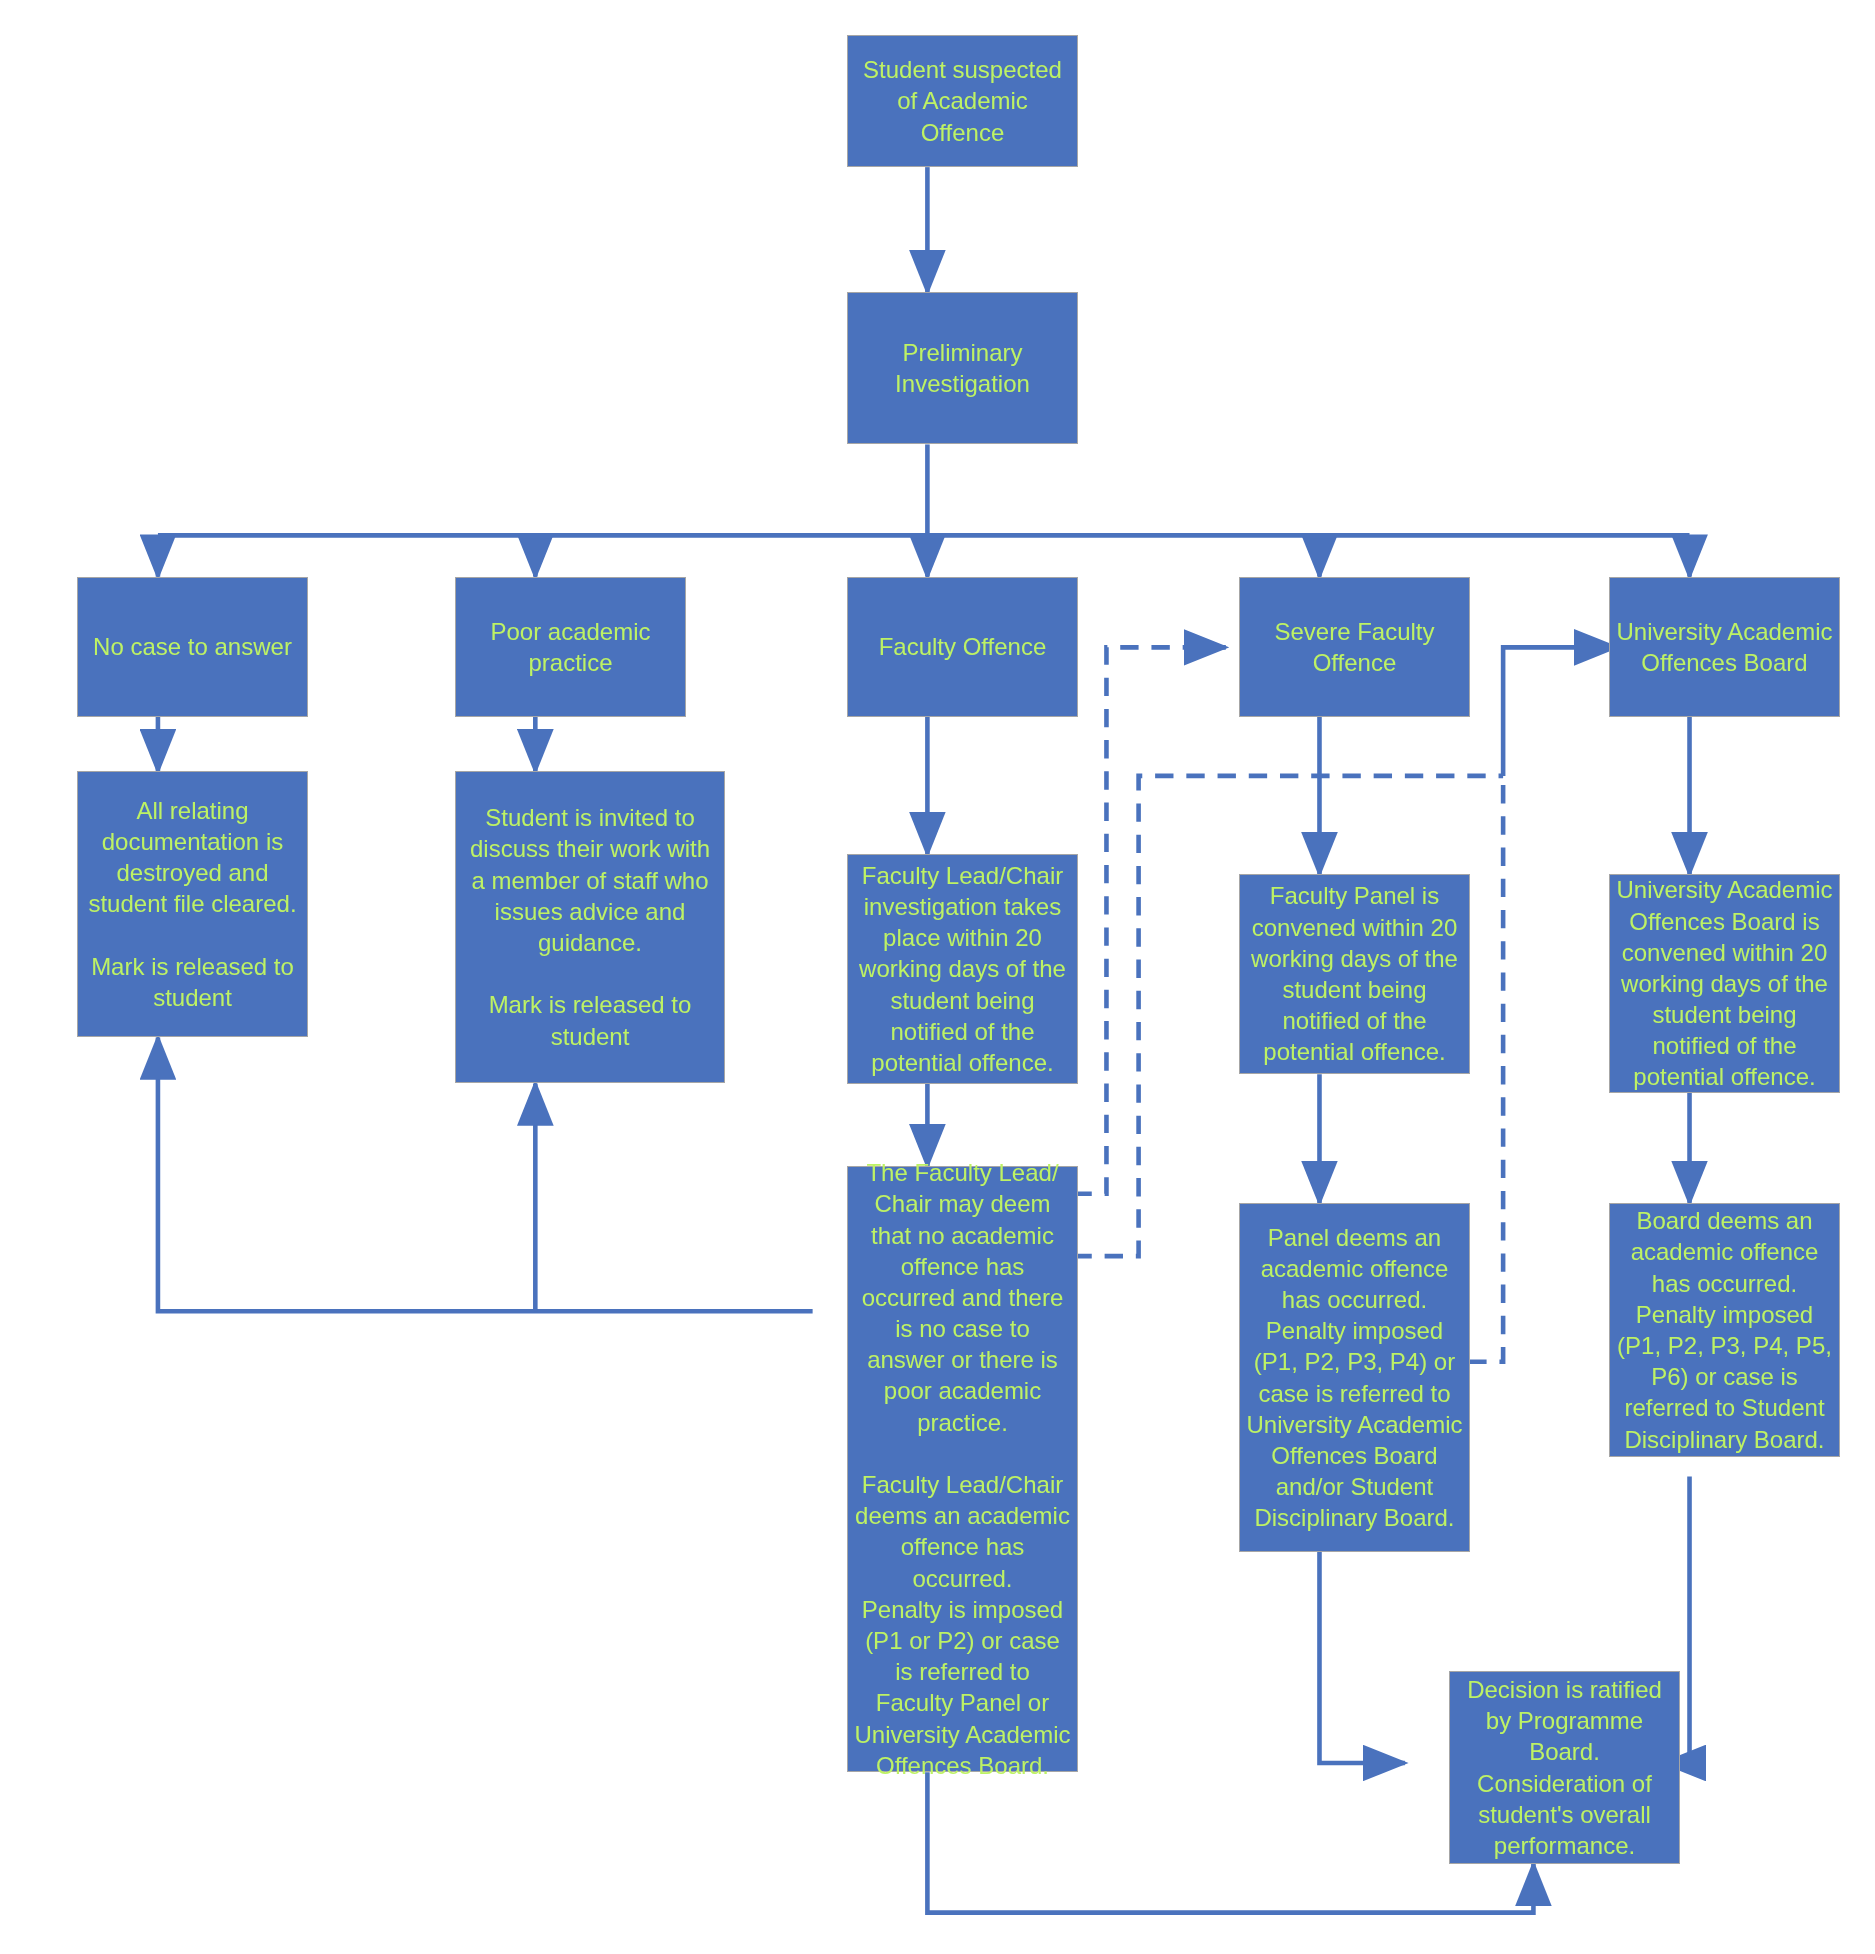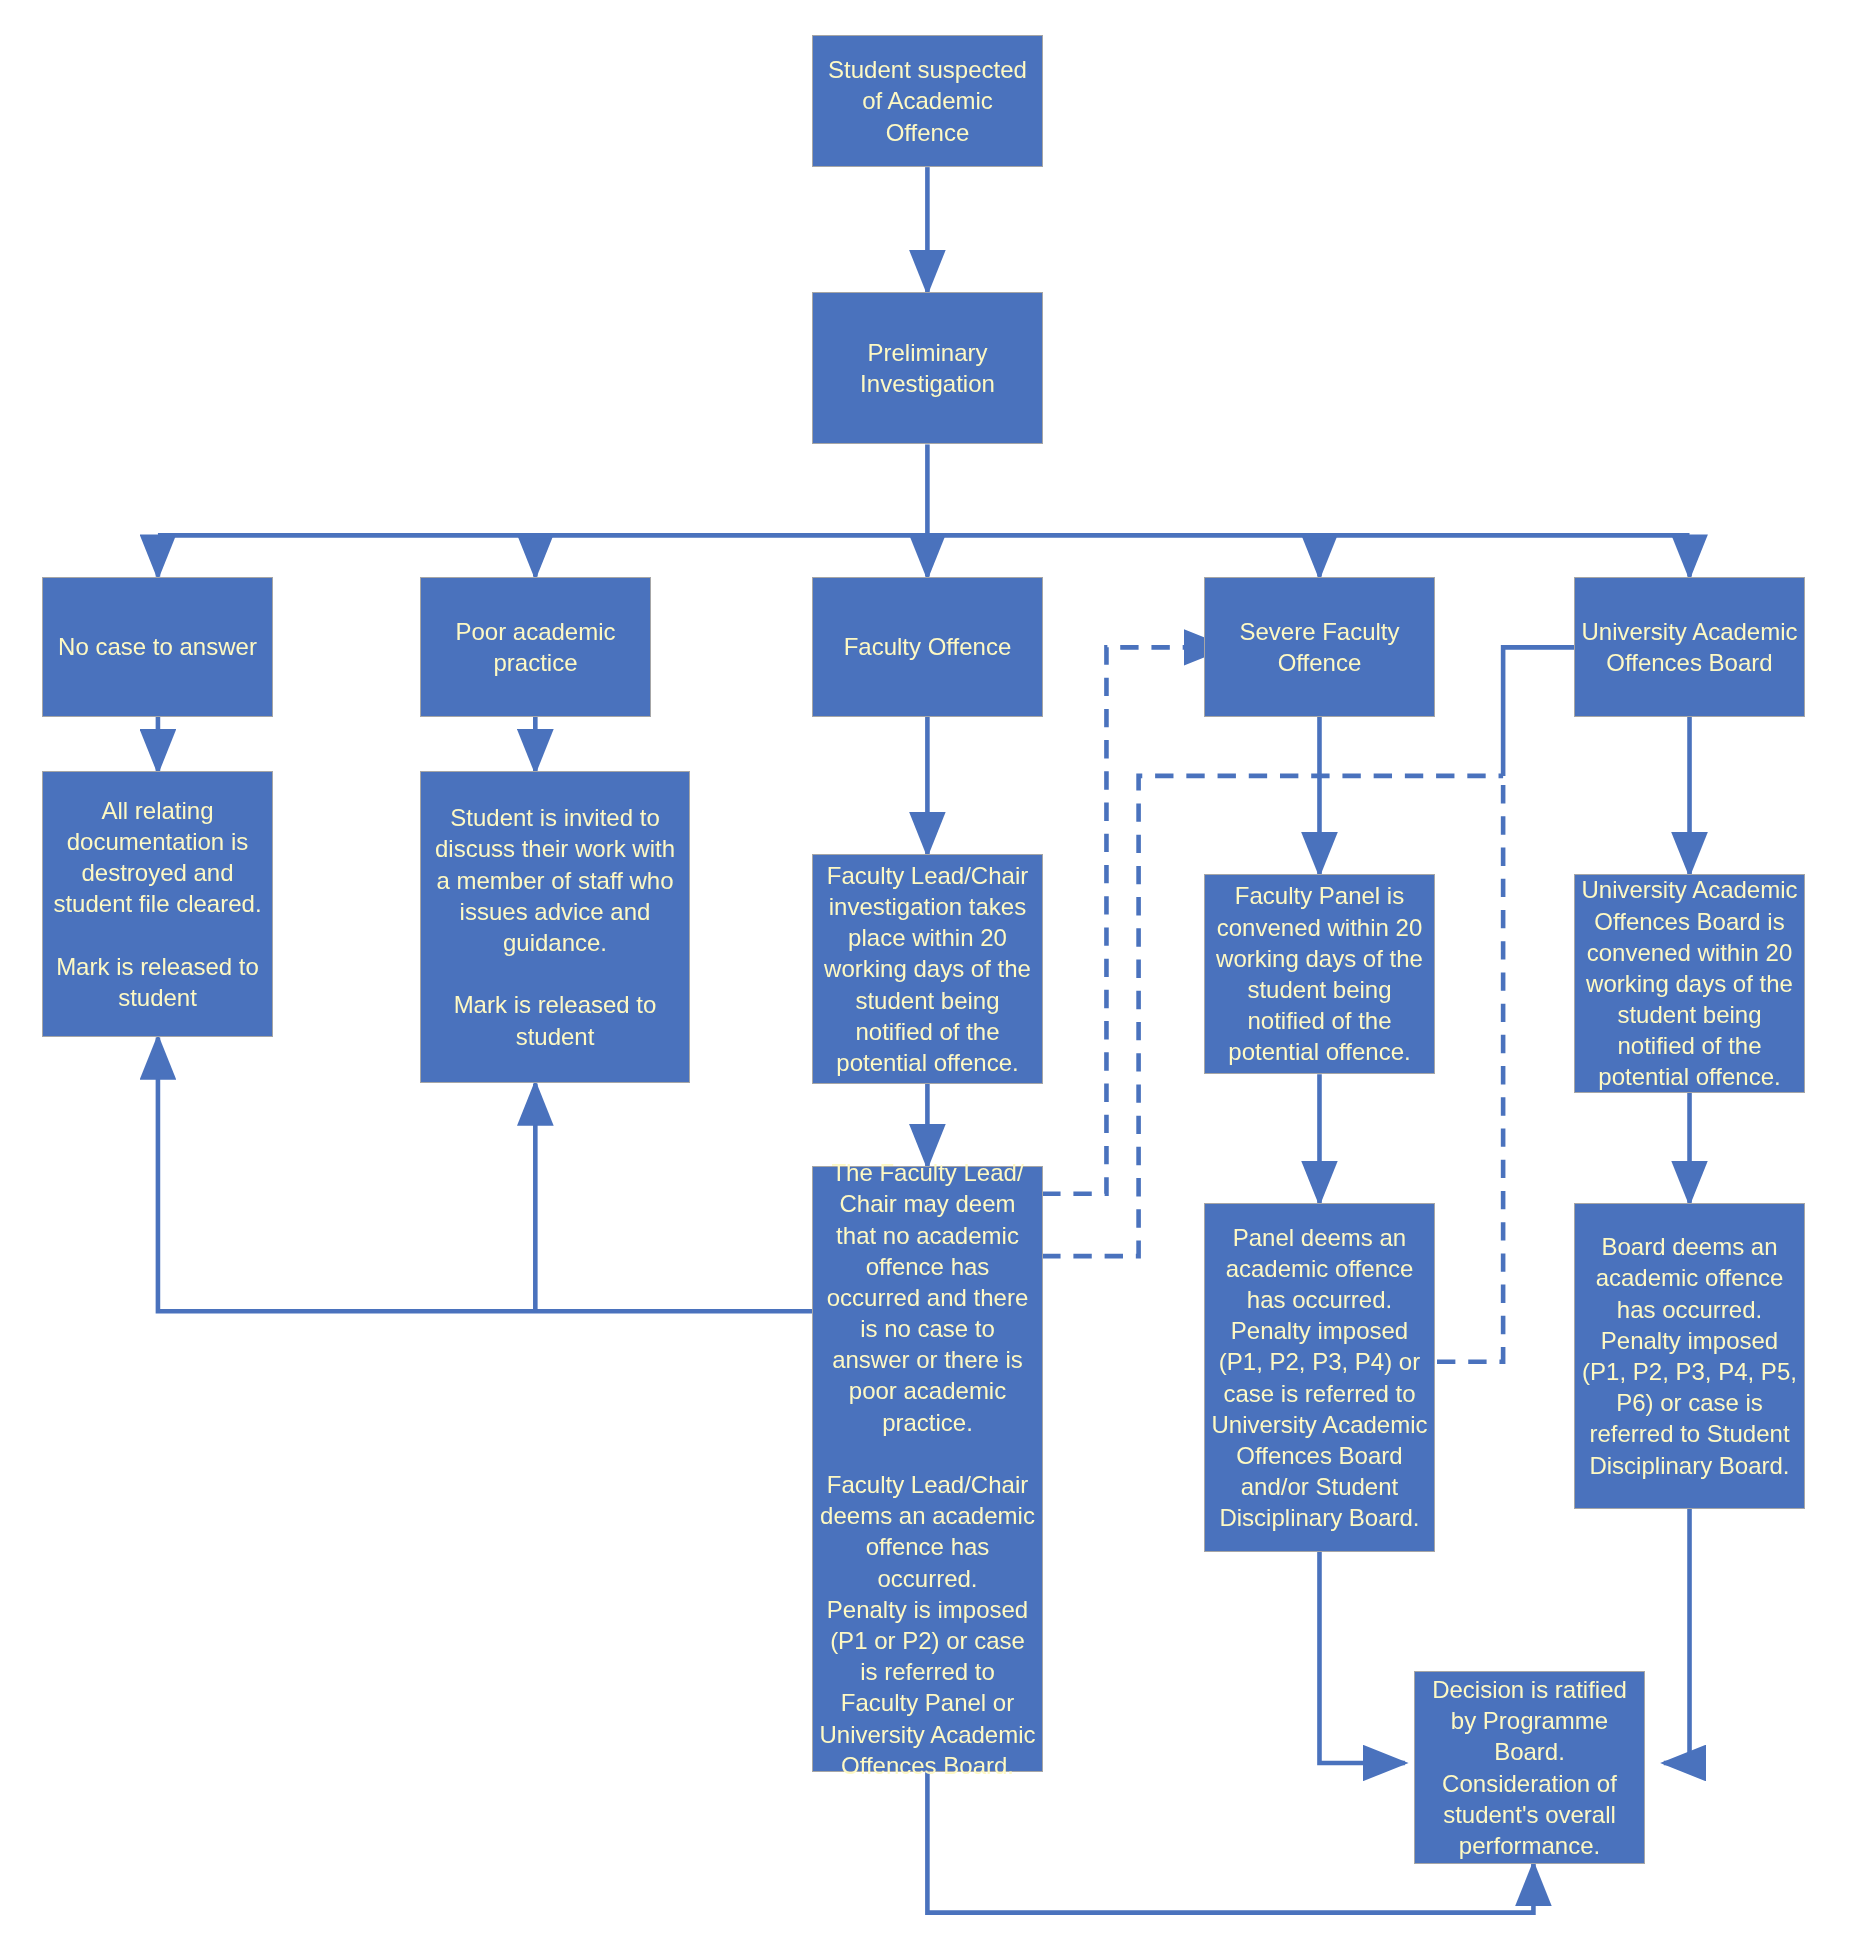--- a/index.html
+++ b/index.html
@@ -3,31 +3,32 @@
 <meta charset="utf-8">
 <style>
   html,body{margin:0;padding:0;background:#ffffff;}
   body{font-family:"Liberation Sans",sans-serif;}
   #stage{position:relative;width:1875px;height:1954px;background:#ffffff;overflow:hidden;}
   #wires{position:absolute;left:0;top:0;width:1875px;height:1954px;pointer-events:none;}
   .node{
     position:absolute;
     background:#4a72bd;
     border:0.9px solid #a6a6a6;
-    color:#fef9c3;
+    color:#bef264;
     display:flex;
     align-items:center;
     justify-content:center;
     text-align:center;
     box-sizing:border-box;
     line-height:1.30;
     font-size:24px;
     padding:3.7px 5.5px;
     white-space:pre-line;
     z-index:2;
+    margin-left:35px;
   }
 </style>
 </head>
 <body>
 
 <div id="stage">
 
   <svg id="wires" viewBox="0 0 2042 2128">
     <defs>
       <marker id="ah" markerWidth="10" markerHeight="8" refX="9.2" refY="4" orient="auto" markerUnits="strokeWidth">
@@ -119,19 +120,19 @@
 
   <div class="node" style="left:812px;top:1166px;width:231px;height:606px;">The Faculty Lead/
 Chair may deem that no academic offence has occurred and there is no case to answer or there is poor academic practice.
 
 Faculty Lead/Chair deems an academic offence has occurred.
 Penalty is imposed (P1 or P2) or case is referred to Faculty Panel or University Academic Offences Board.</div>
 
   <div class="node" style="left:1204px;top:1203px;width:231px;height:349px;">Panel deems an academic offence has occurred.
 Penalty imposed (P1, P2, P3, P4) or case is referred to University Academic Offences Board and/or Student Disciplinary Board.</div>
 
-  <div class="node" style="left:1574px;top:1203px;width:231px;height:306px;">Board deems an academic offence has occurred.
+  <div class="node" style="left:1574px;top:1203px;width:231px;height:254px;">Board deems an academic offence has occurred.
 Penalty imposed (P1, P2, P3, P4, P5, P6) or case is referred to Student Disciplinary Board.</div>
 
   <div class="node" style="left:1414px;top:1671px;width:231px;height:193px;">Decision is ratified by Programme Board. Consideration of student's overall performance.</div>
 
 </div>
 
 
 </body></html>

